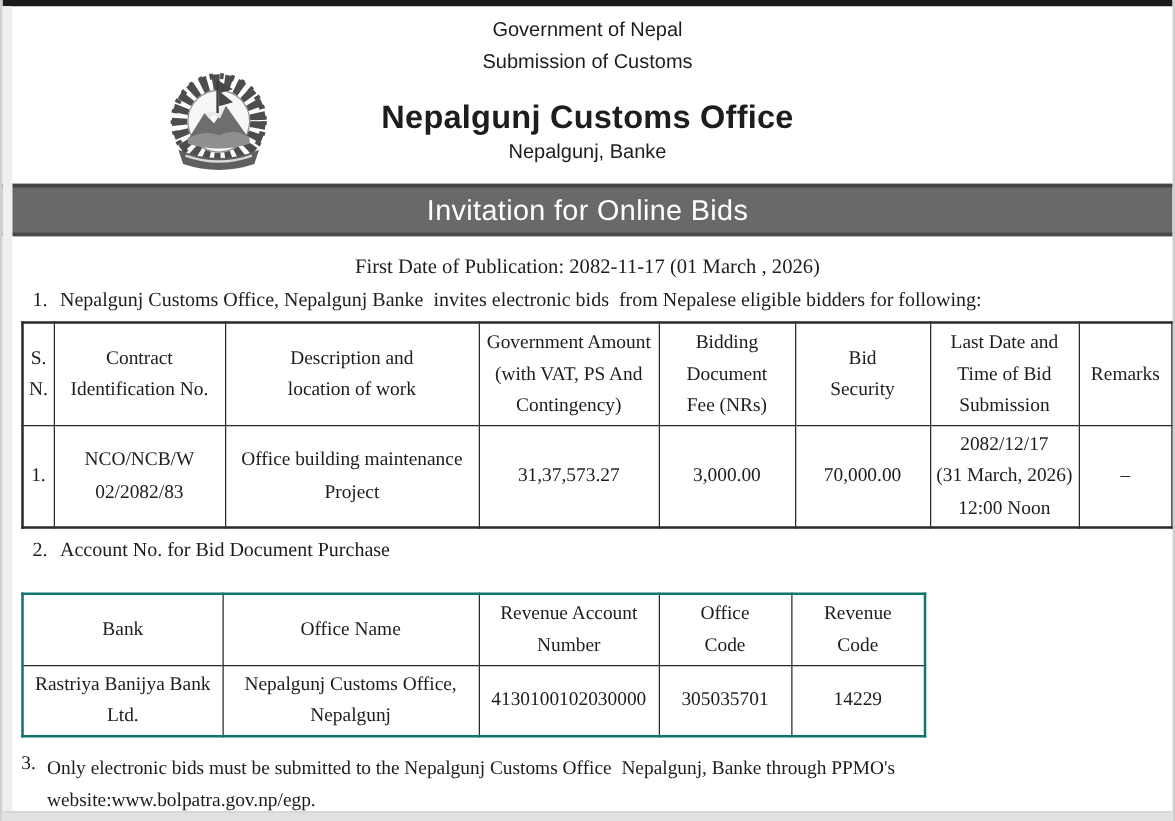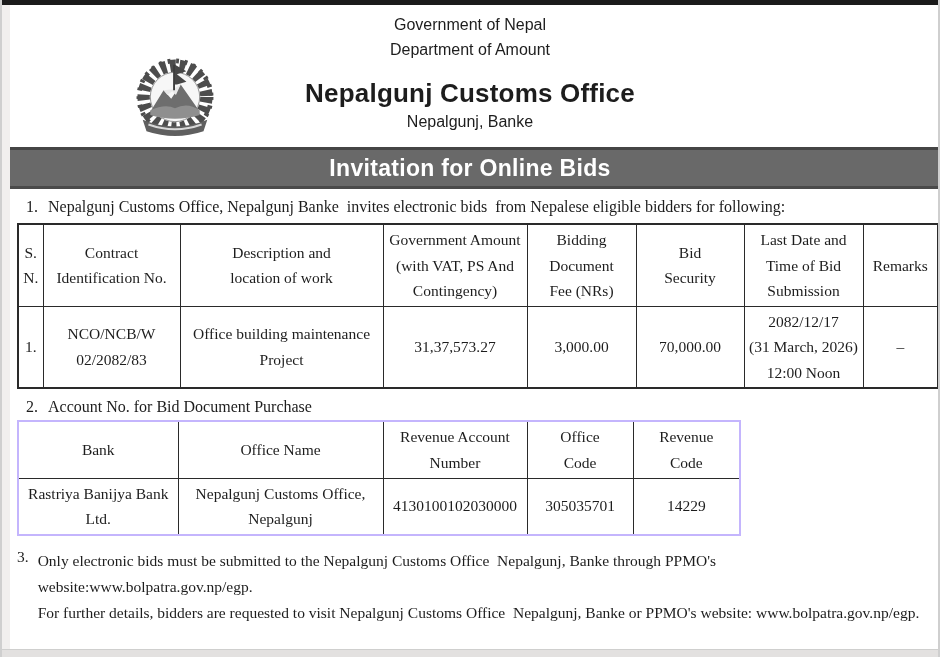--- a/index.html
+++ b/index.html
@@ -30,21 +30,21 @@
     margin-top:12px;
     height:36px;
     background:#696969;
     border-top:3px solid #454545;
     border-bottom:3px solid #4a4a4a;
     display:flex; align-items:center; justify-content:center;
   }
   .banner span {
     color:#ffffff;
     font-family:"Liberation Sans", sans-serif;
-    font-weight:bold; font-size:23px; letter-spacing:0.3px;
+    font-weight:normal; font-size:23px; letter-spacing:0.3px;
   }
 
   .pub-line { margin:14px 0 0 0; text-align:center; font-size:16.5px; white-space:pre-wrap; }
 
   .sec { margin:9px 0 0 24px; font-size:16px; white-space:pre-wrap; }
   .sec .num { display:inline-block; margin-right:10px; }
 
   
   table { border-collapse:collapse; table-layout:fixed; margin-left:15px; }
   th, td {
@@ -53,21 +53,21 @@
     font-weight:normal;
     font-size:15.5px;
     white-space:pre-line;
     line-height:1.65;
     padding:2px 3px;
     overflow:hidden;
   }
   .t1 { width:920px; margin-top:7px; border:2px solid #2a2a2a; }
   .t1 thead tr { height:80px; }
   .t1 tbody tr { height:74px; }
-  .t2 { width:722px; margin-top:4px; border:2px solid #c4b5fd; }
+  .t2 { width:722px; margin-top:24px; border:2px solid #0f766e; }
   .t2 thead tr { height:49px; }
   .t2 tbody tr { height:54px; }
 
   
   .sec3 { display:flex; margin:12px 15px 0 15px; font-size:15.5px; }
   .sec3 .num { margin-right:9px; }
   .sec3-text div { line-height:26px; white-space:pre-wrap; }
 </style>
 </head>
 <body>
@@ -87,29 +87,30 @@
         <path d="M35 61 L48 40 L56 49 L66 34 L85 61 Z" fill="#6e6e6e"></path>
         <path d="M48 40 L52 45 L57 41 L61 45 L66 34 L58 39 Z" fill="#e9e9e9"></path>
         <path d="M34 61 Q50 54 60 59 Q73 52 86 61 L86 66 Q60 74 34 66 Z" fill="#8f8f8f"></path>
         <path d="M59 13 L59 40" stroke="#3d3d3d" stroke-width="2"></path>
         <path d="M60 13 L72 20 L62 23 L72 31 L62 34 L60 34 Z" fill="#474747"></path>
         <path d="M26 71 Q60 85 94 71 L90 83 Q60 93 30 83 Z" fill="#5f5f5f"></path>
         <path d="M32 76 Q60 86 88 76" stroke="#d8d8d8" stroke-width="2" fill="none"></path>
       </svg>
     </div>
     <div class="h-line">Government of Nepal</div>
-    <div class="h-line">Department of Amount</div>
+    <div class="h-line">Submission of Customs</div>
     <div class="h-office">Nepalgunj Customs Office</div>
     <div class="h-loc">Nepalgunj, Banke</div>
   </div>
 
   <div class="banner">
     <span>Invitation for Online Bids</span>
   </div>
 
+  <p class="pub-line">First Date of Publication: 2082-11-17 (01 March , 2026)</p>
 
   <p class="sec"><span class="num">1.</span><span>Nepalgunj Customs Office, Nepalgunj Banke  invites electronic bids  from Nepalese eligible bidders for following:</span></p>
 
   <table class="t1">
     <colgroup>
       <col style="width:25px">
         <col style="width:137px">
         <col style="width:203px">
         <col style="width:144px">
       <col style="width:109px">

